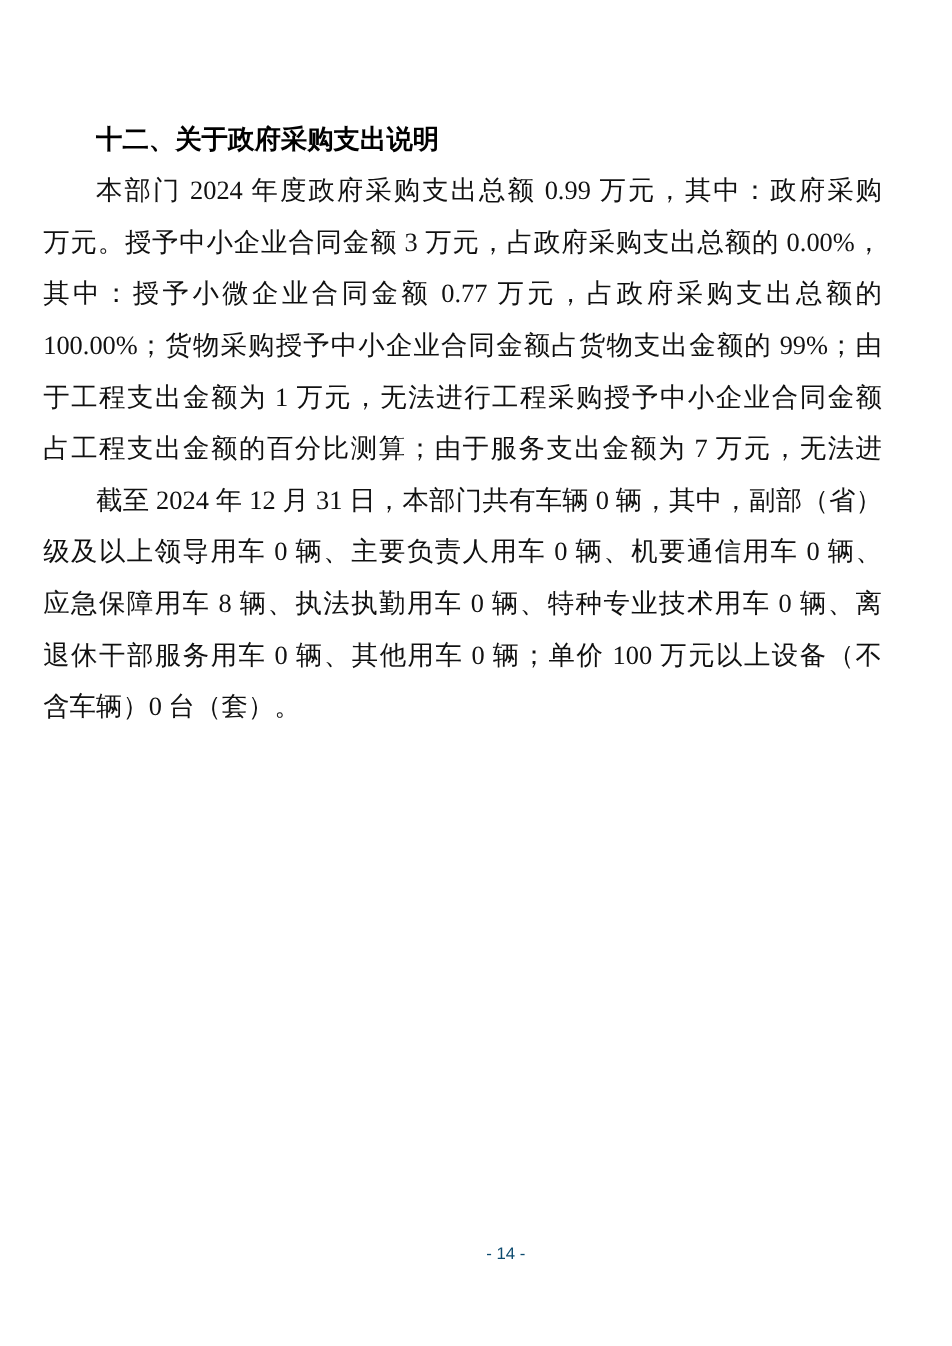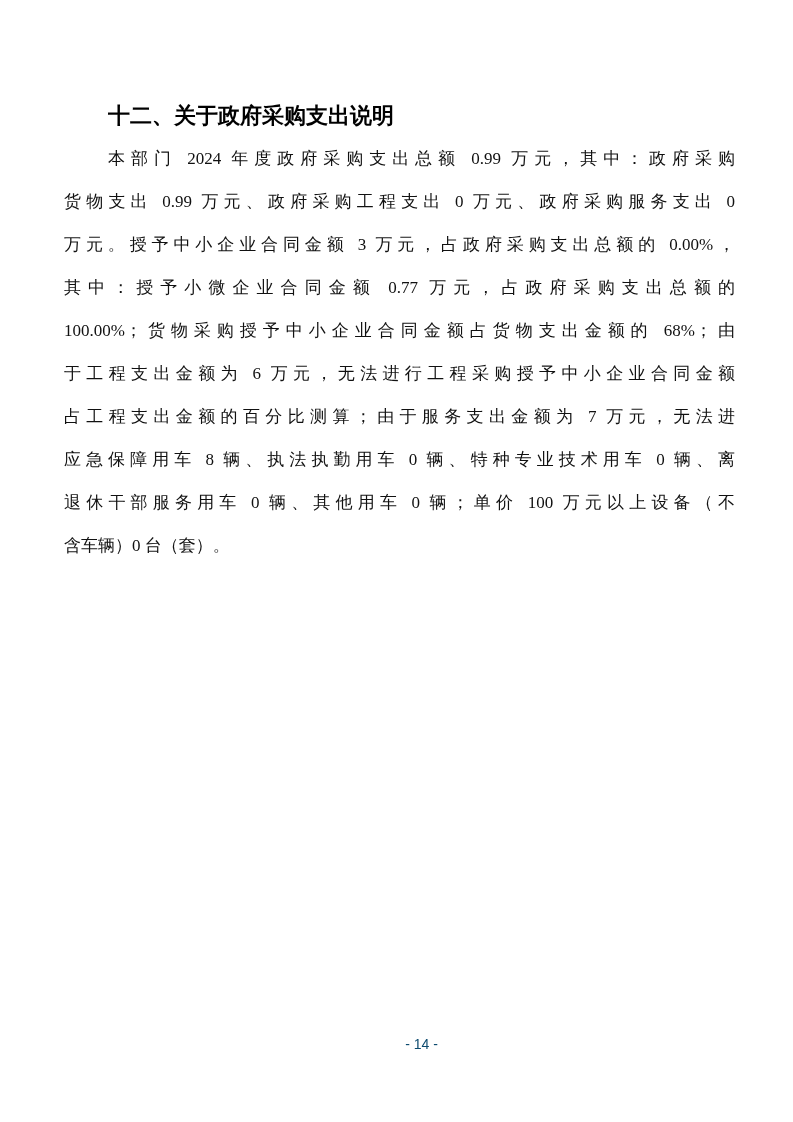--- a/index.html
+++ b/index.html
@@ -15,41 +15,41 @@
     overflow: hidden;
     font-family: "Liberation Serif", serif;
   }
   .page {
     position: absolute;
     top: 0;
     left: 0;
     width: 793px;
     height: 1122px;
     box-sizing: border-box;
-    padding: 94px 58px 0 64px;
+    padding: 94px 58px 0 36px;
     background: #ffffff;
   }
   .doc-section {
     margin: 0;
   }
   .heading {
     margin: 0;
     font-size: 22px;
     line-height: 43px;
     font-weight: bold;
     font-family: "Liberation Sans", sans-serif;
     text-indent: 44px;
     white-space: nowrap;
     color: #000000;
   }
   .para {
     margin: 0;
   }
   .line {
-    font-size: 17px;
+    font-size: 22px;
     line-height: 43px;
     text-align: justify;
     text-align-last: justify;
     text-justify: inter-ideograph;
     color: #111111;
   }
   .line.indent {
     text-indent: 44px;
   }
   .line.last {
@@ -70,31 +70,32 @@
 </style>
 </head>
 <body>
 
 <div class="page">
 
   <section class="doc-section">
     <h2 class="heading">十二、关于政府采购支出说明</h2>
     <div class="para">
       <div class="line indent">本部门 2024 年度政府采购支出总额 0.99 万元，其中：政府采购</div>
-      <div class="line">货物支出 0.99 万元、政府采购工程支出 0 万元、政府采购服务支出 0</div>
       <div class="line">万元。授予中小企业合同金额 3 万元，占政府采购支出总额的 0.00%，</div>
       <div class="line">其中：授予小微企业合同金额 0.77 万元，占政府采购支出总额的</div>
-      <div class="line">100.00%；货物采购授予中小企业合同金额占货物支出金额的 68%；由</div>
-      <div class="line">于工程支出金额为 6 万元，无法进行工程采购授予中小企业合同金额</div>
+      <div class="line">100.00%；货物采购授予中小企业合同金额占货物支出金额的 99%；由</div>
+      <div class="line">于工程支出金额为 1 万元，无法进行工程采购授予中小企业合同金额</div>
       <div class="line">占工程支出金额的百分比测算；由于服务支出金额为 7 万元，无法进</div>
     </div>
   </section>
 
   <section class="doc-section">
     <div class="para">
+      <div class="line indent">截至 2024 年 12 月 31 日，本部门共有车辆 0 辆，其中，副部（省）</div>
+      <div class="line">级及以上领导用车 0 辆、主要负责人用车 0 辆、机要通信用车 0 辆、</div>
       <div class="line">应急保障用车 8 辆、执法执勤用车 0 辆、特种专业技术用车 0 辆、离</div>
       <div class="line">退休干部服务用车 0 辆、其他用车 0 辆；单价 100 万元以上设备（不</div>
       <div class="line last">含车辆）0 台（套）。</div>
     </div>
   </section>
 
 </div>
 
 <div class="footer">- 14 -</div>
 

